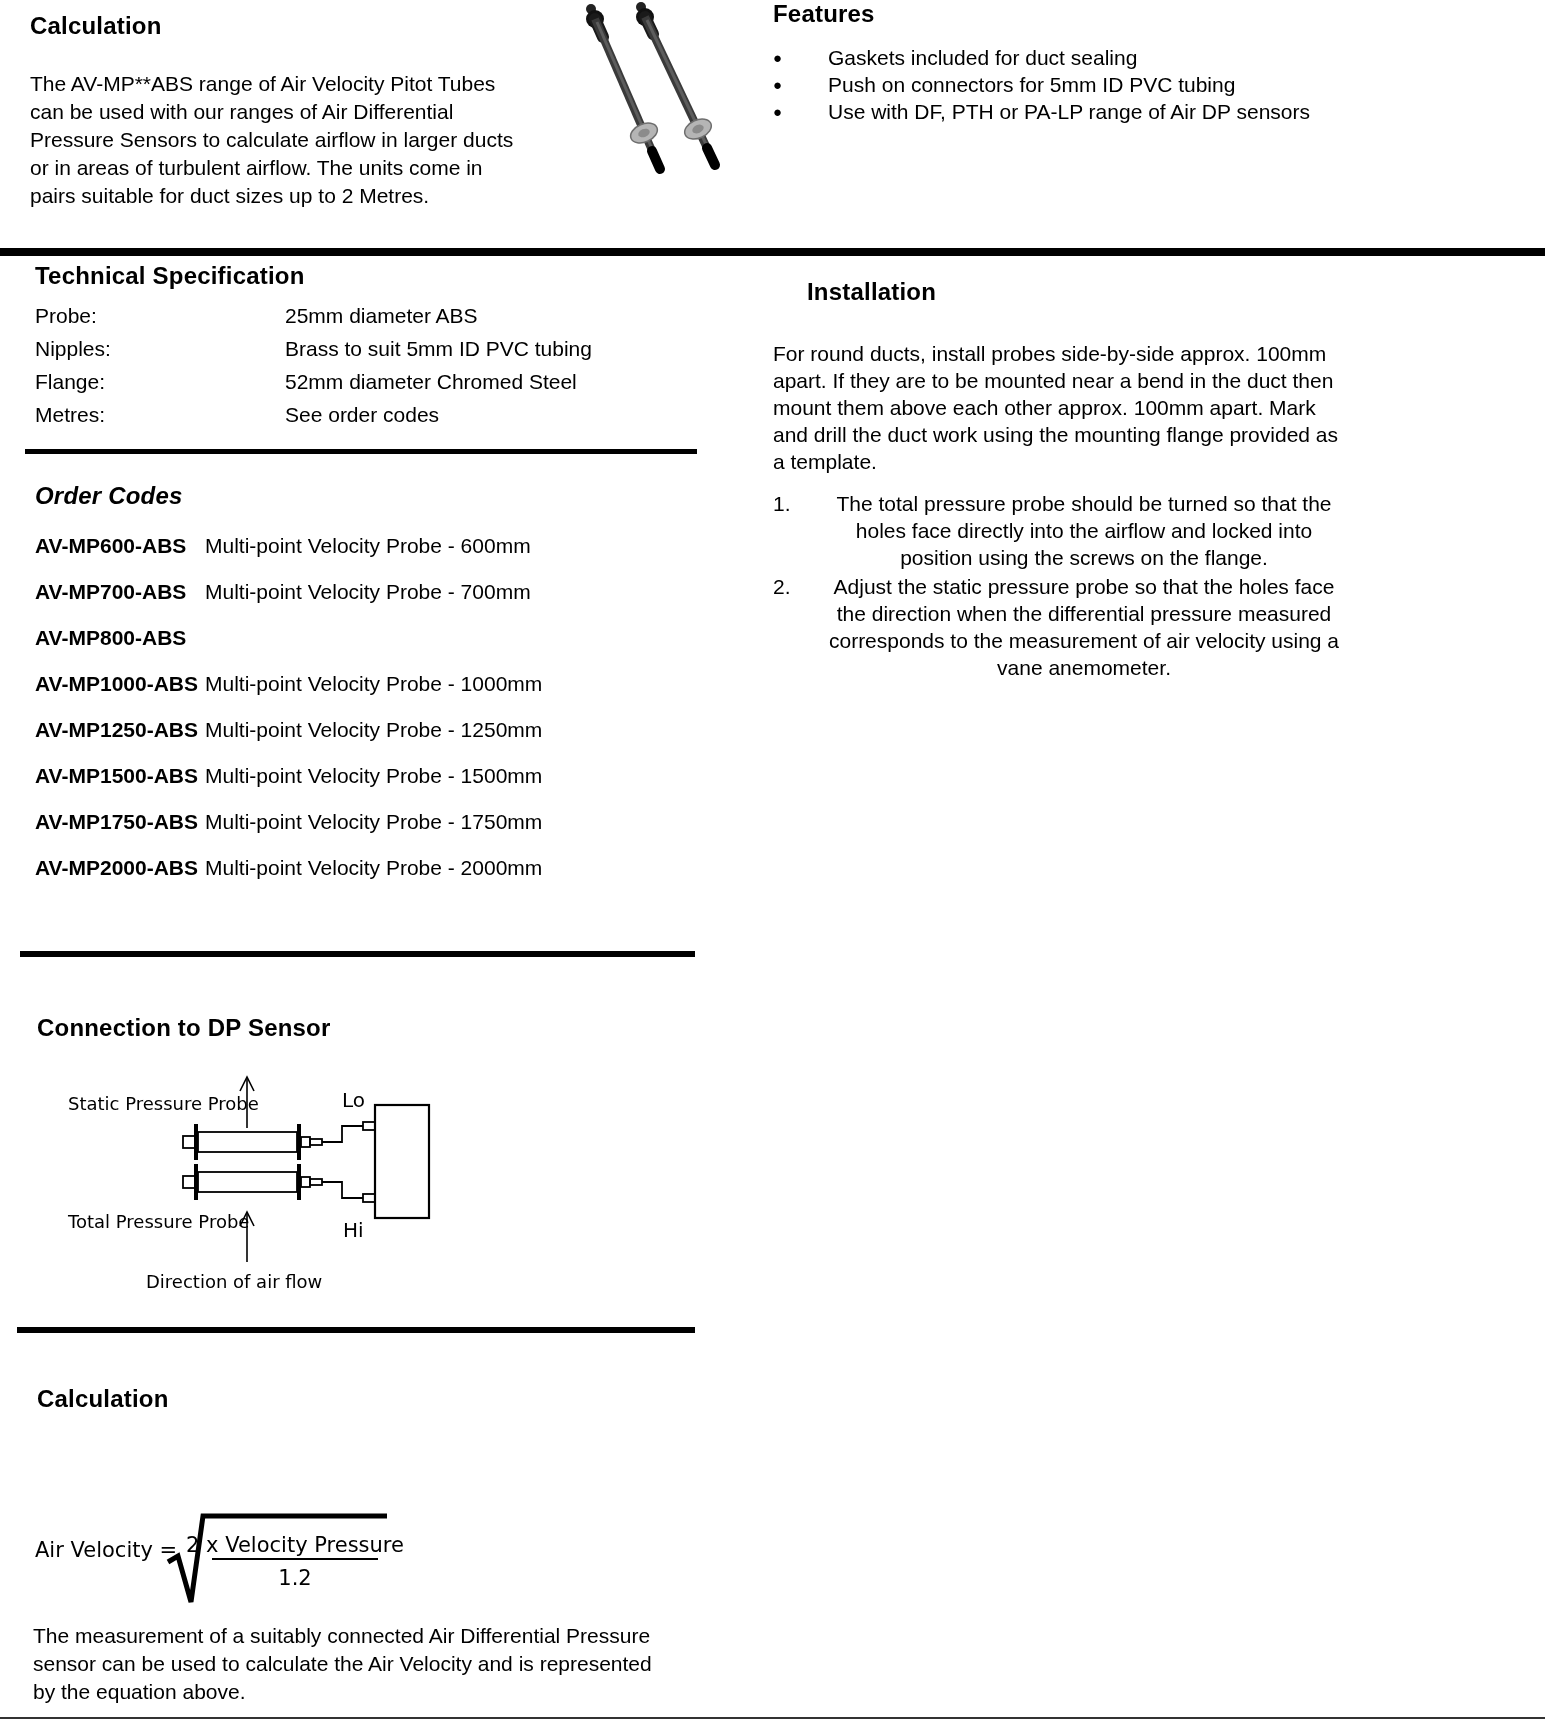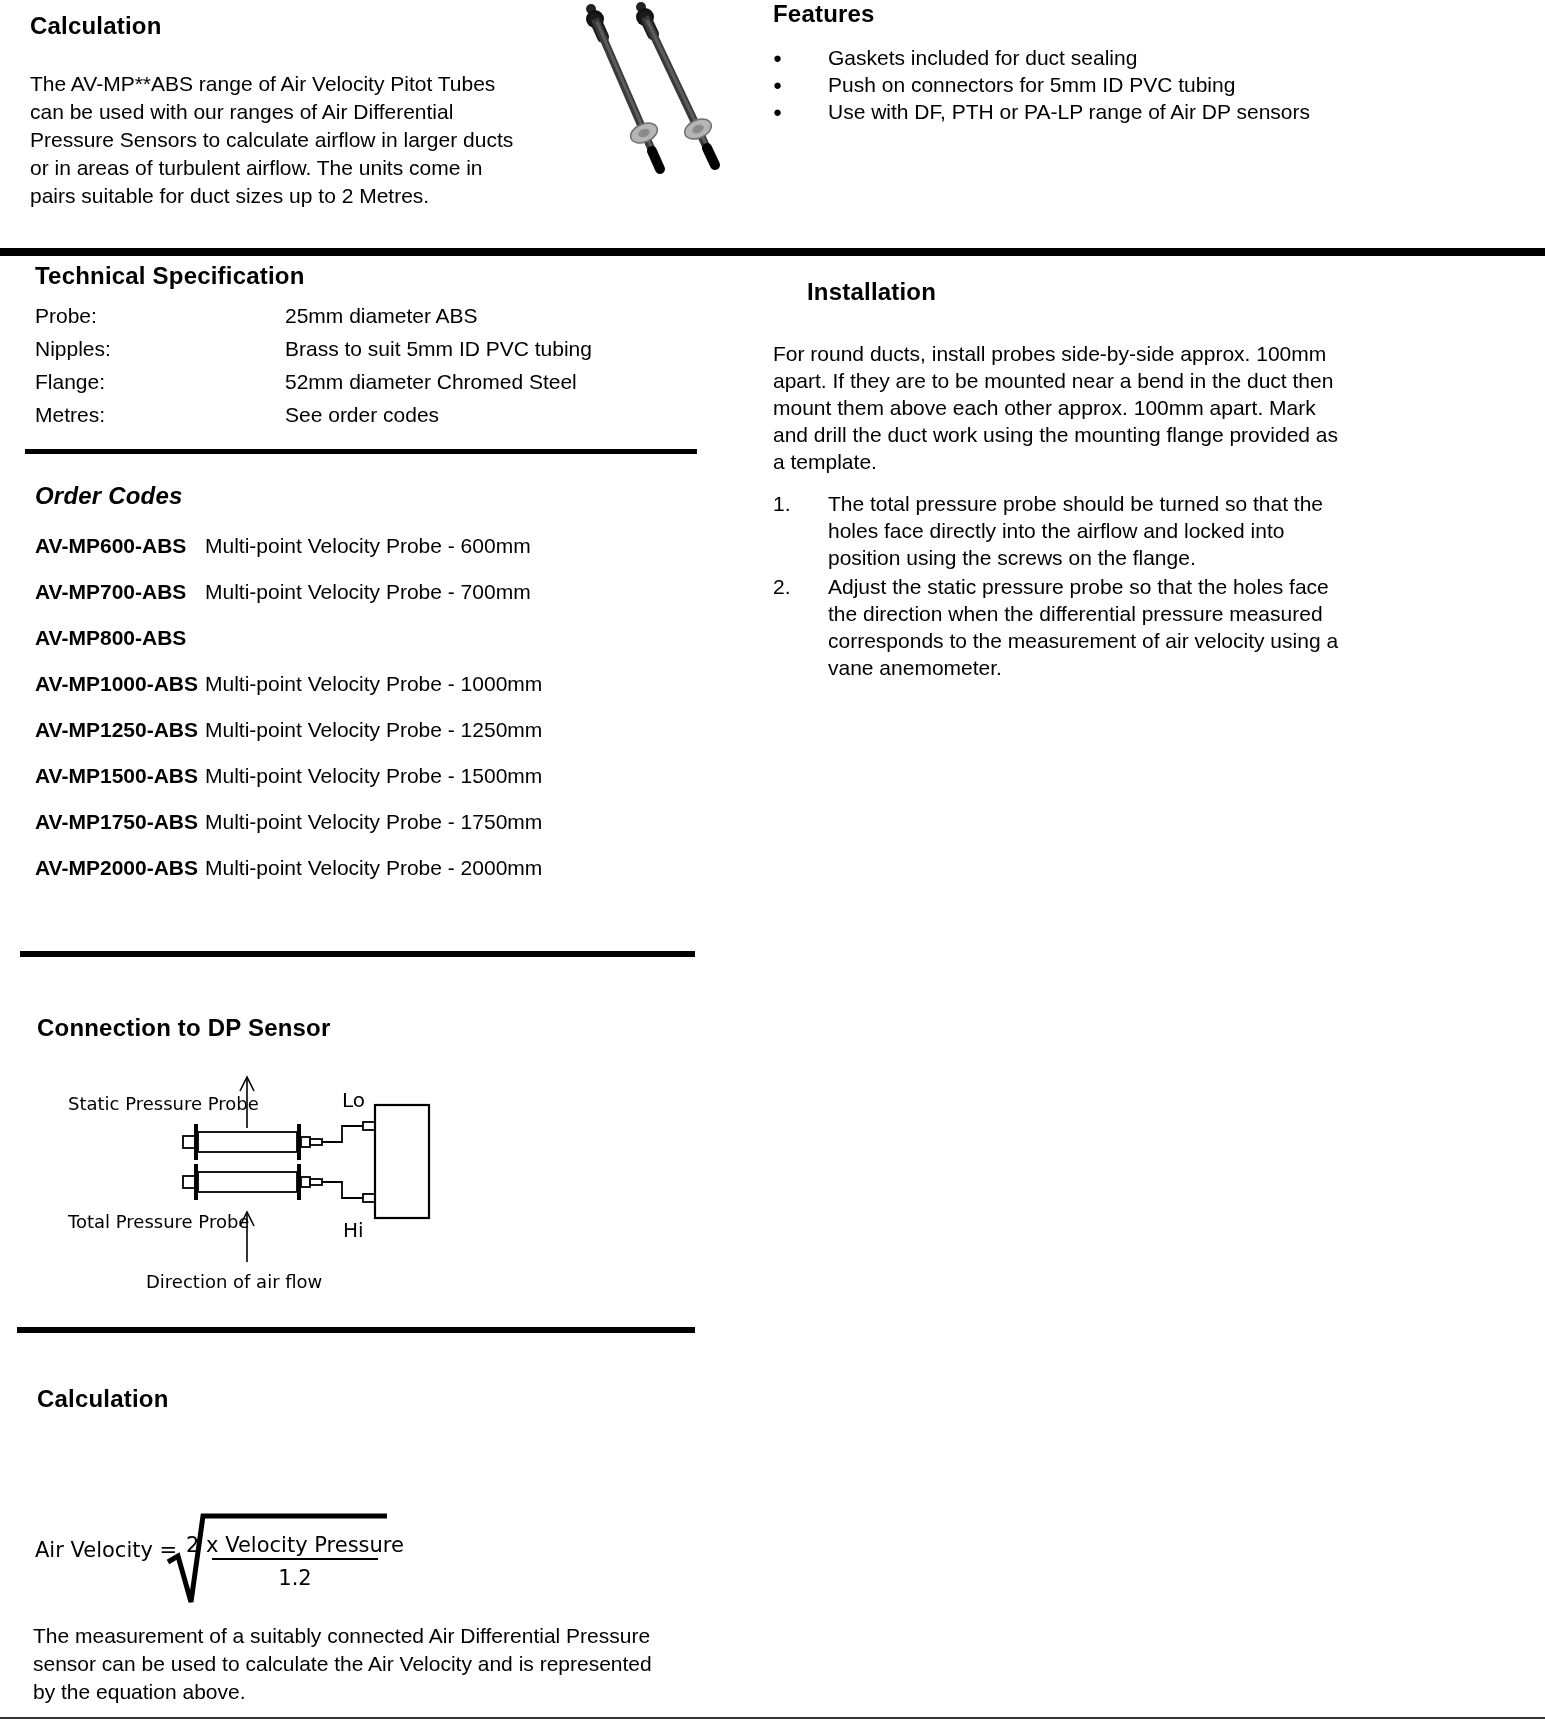--- a/index.html
+++ b/index.html
@@ -14,21 +14,21 @@
   .feat-bullet{width:55px;flex:none;font-size:15px;line-height:27px;}
   
   .spec-row{display:flex;height:33px;font-size:21px;}
   .spec-label{width:250px;flex:none;}
   
   .oc-row{display:flex;height:46px;font-size:21px;}
   .oc-code{width:170px;flex:none;font-weight:bold;}
   
   .step{display:flex;font-size:21px;line-height:27px;margin-bottom:2px;}
   .step-num{width:55px;flex:none;}
-  .step-text{width:512px;}
+  .step-text{width:512px;text-align:center;}
   .italic{font-style:italic;}
   svg text{font-family:"DejaVu Sans",sans-serif;}
 </style>
 </head>
 <body>
 
 <div class="page">
 
   <div class="abs h" style="left:30px;top:12px;">Calculation</div>
   <div class="abs body-text" style="left:30px;top:70px;width:502px;">The AV-MP**ABS range of Air Velocity Pitot Tubes can be used with our ranges of Air Differential Pressure Sensors to calculate airflow in larger ducts or in areas of turbulent airflow. The units come in pairs suitable for duct sizes up to 2 Metres.</div>

